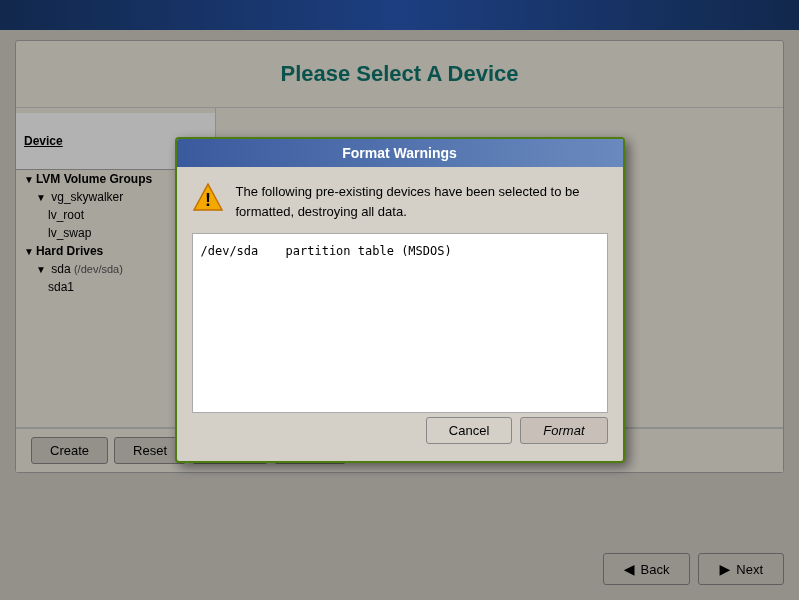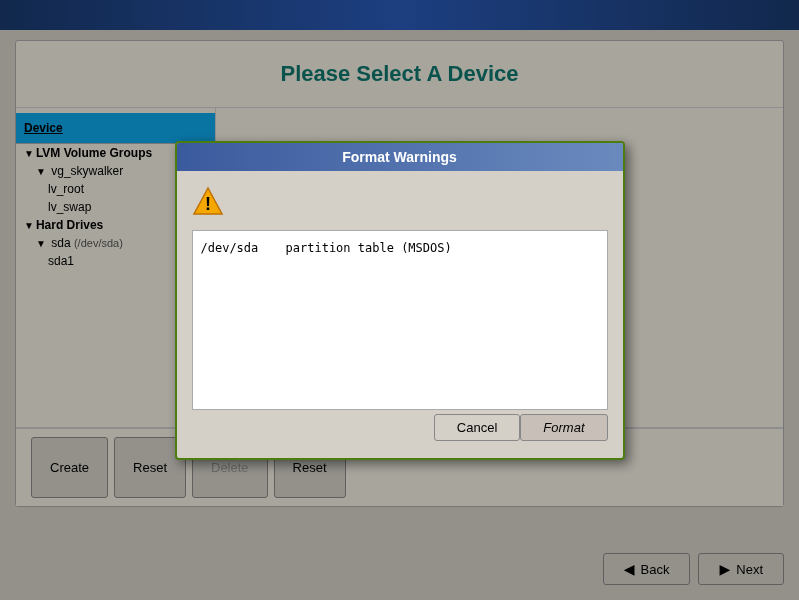--- a/index.html
+++ b/index.html
@@ -49,23 +49,23 @@
     }
 
     .device-tree {
       width: 200px;
       border-right: 1px solid #ccc;
       padding: 5px 0;
       background: #f0ece0;
     }
 
     .tree-header {
-      padding: 8px 8px;
+      padding: 21px 8px;
       font-weight: bold;
-      background: #0ea5e9;
+      background: #ffffff;
       border-bottom: 1px solid #aaa;
       font-size: 12px;
       text-decoration: underline;
     }
 
     .tree-item {
       padding: 2px 8px;
       cursor: default;
       font-size: 12px;
       display: flex;
@@ -84,21 +84,21 @@
 
     
     .bottom-buttons {
       padding: 8px 15px;
       display: flex;
       gap: 6px;
       background: #f0ece0;
       border-top: 1px solid #ccc;
     }
     .bottom-buttons button {
-      padding: 22px 18px;
+      padding: 5px 18px;
       background: #d4d0c8;
       border: 1px solid #888;
       border-radius: 3px;
       font-size: 13px;
       cursor: pointer;
     }
     .bottom-buttons button:disabled {
       color: #999;
       cursor: default;
     }
@@ -180,20 +180,21 @@
       font-family: monospace;
       font-size: 12px;
       margin-bottom: 0;
     }
     .dialog-list-row {
       padding: 2px 0;
     }
     .dialog-actions {
       display: flex;
       justify-content: flex-end;
+      gap: 8px;
       padding: 4px 0 2px 0;
     }
     .dialog-btn {
       padding: 5px 22px;
       background: #d4d0c8;
       border: 1px solid #888;
       border-radius: 3px;
       font-size: 13px;
       cursor: pointer;
       min-width: 80px;
@@ -294,20 +295,21 @@
       <span>Format Warnings</span>
     </div>
 
     <div class="dialog-body">
 
       <div class="dialog-message">
         <svg class="warning-icon" viewBox="0 0 32 32" xmlns="http://www.w3.org/2000/svg">
           <polygon points="16,2 30,28 2,28" fill="#f5a800" stroke="#c07000" stroke-width="1.5"></polygon>
           <text x="16" y="24" text-anchor="middle" font-size="18" font-weight="bold" fill="#000">!</text>
         </svg>
+        <span class="dialog-text">The following pre-existing devices have been selected to be formatted, destroying all data.</span>
       </div>
 
       <div class="dialog-list">
         <div class="dialog-list-row">
           <span>/dev/sda</span>
           <span style="margin-left:20px;">partition table (MSDOS)</span>
         </div>
       </div>
 
       <div class="dialog-actions">

